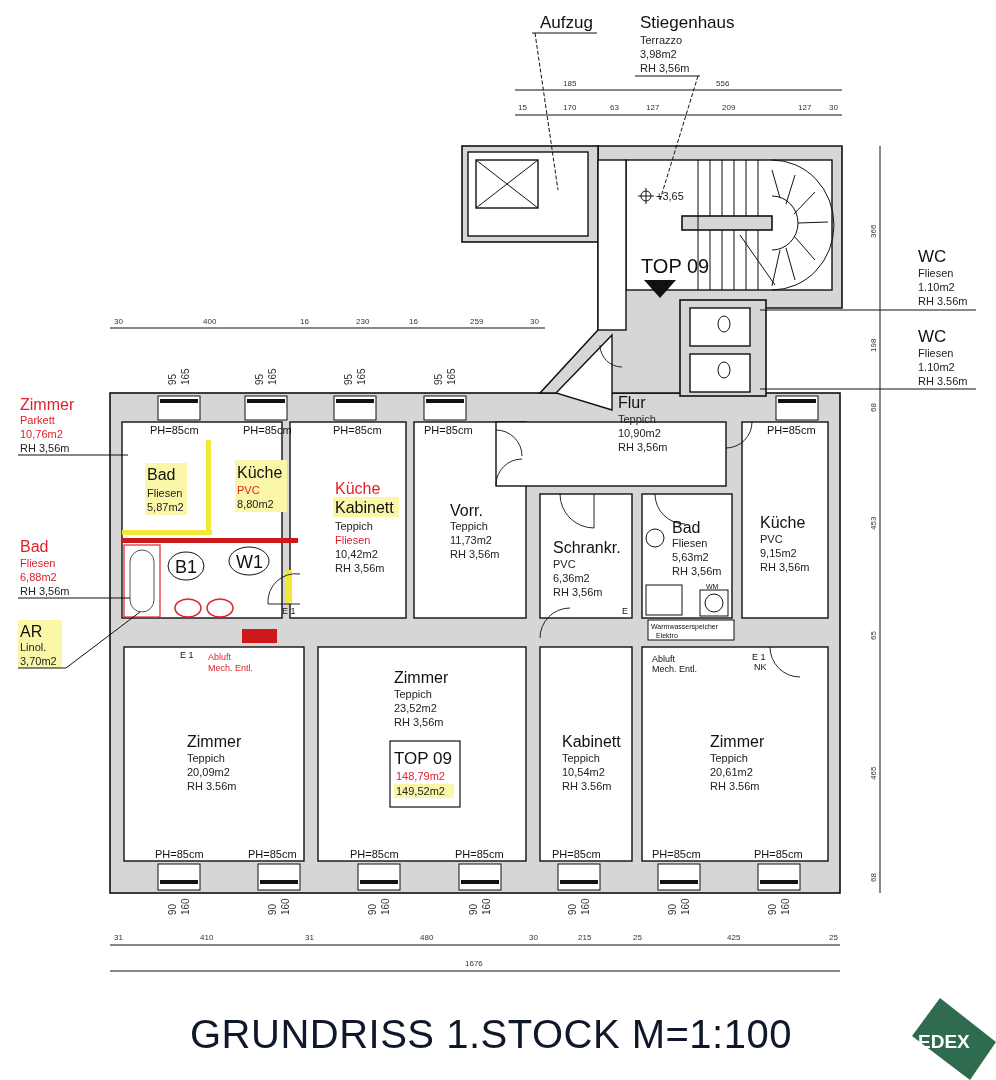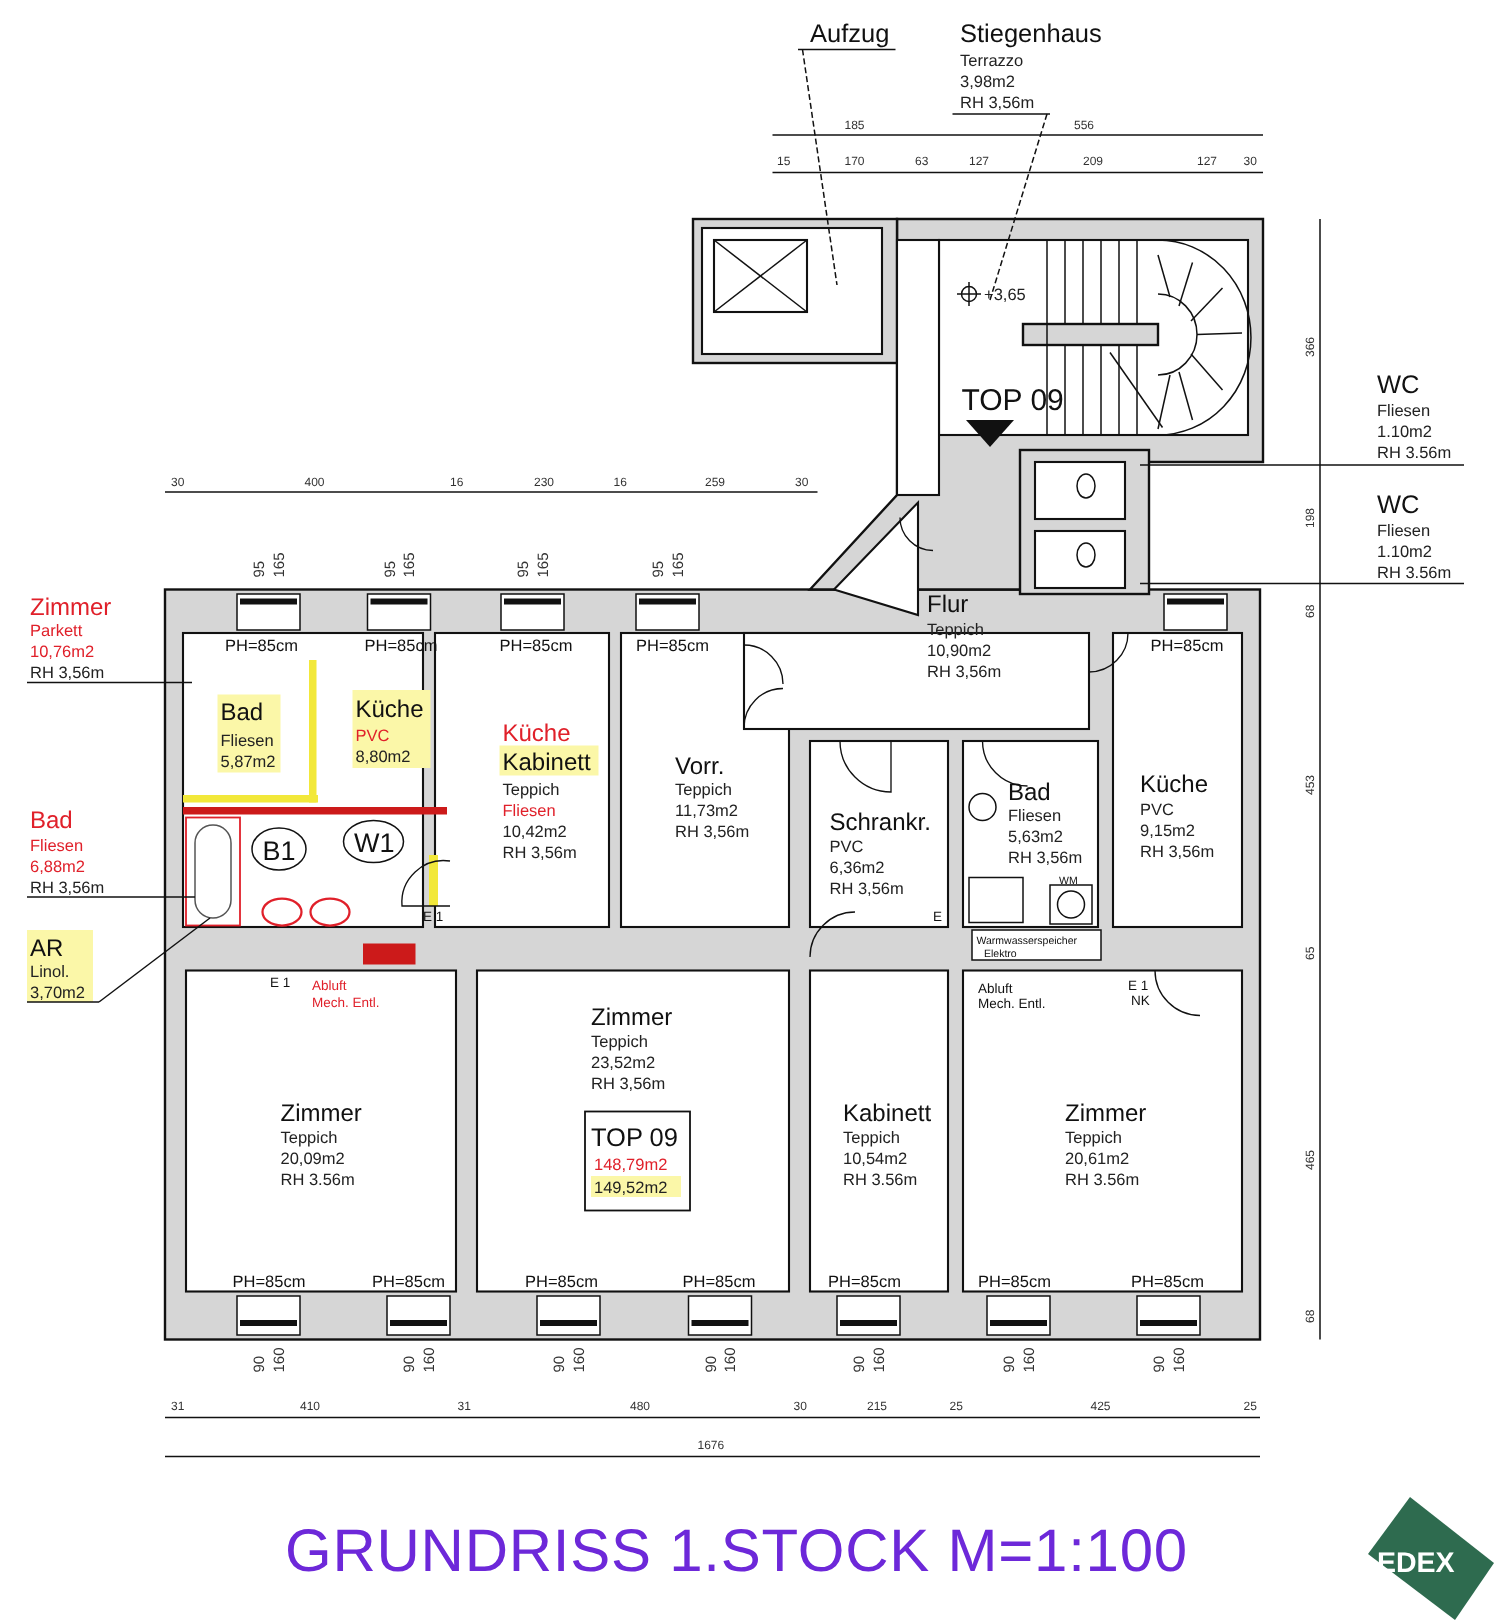--- a/index.html
+++ b/index.html
@@ -12,21 +12,21 @@
   .rname { font-size:16px; fill:#111; font-family:"Liberation Sans", sans-serif; }
   .rsub { font-size:11px; fill:#222; font-family:"Liberation Sans", sans-serif; }
   .red { fill:#e0202a; }
   .hl { fill:#fbf7a8; }
   .win { fill:#fff; stroke:#111; stroke-width:1; }
   .winbar { fill:#111; }
   .ph { font-size:11px; fill:#111; font-family:"Liberation Sans", sans-serif; }
   .door { fill:none; stroke:#111; stroke-width:0.9; }
   .stair { stroke:#111; stroke-width:1; fill:none; }
   .small { font-size:9px; fill:#111; font-family:"Liberation Sans", sans-serif; }
-  .title { position:absolute; left:190px; top:1012px; font-size:40px; color:#6d28d9; letter-spacing:0.5px; font-family:"Liberation Sans", sans-serif; }
+  .title { position:absolute; left:190px; top:1012px; font-size:40px; color:#0f172a; letter-spacing:0.5px; font-family:"Liberation Sans", sans-serif; }
   .logo { position:absolute; left:912px; top:998px; width:84px; height:82px; }
 </style>
 </head>
 <body>
 
 <svg id="plan" viewBox="0 0 996 1080">
 
   <rect class="wall" x="110" y="393" width="730" height="500"></rect>
 
   <polygon class="wall" points="540,393 598,330 598,146 842,146 842,308 760,308 760,393"></polygon>

